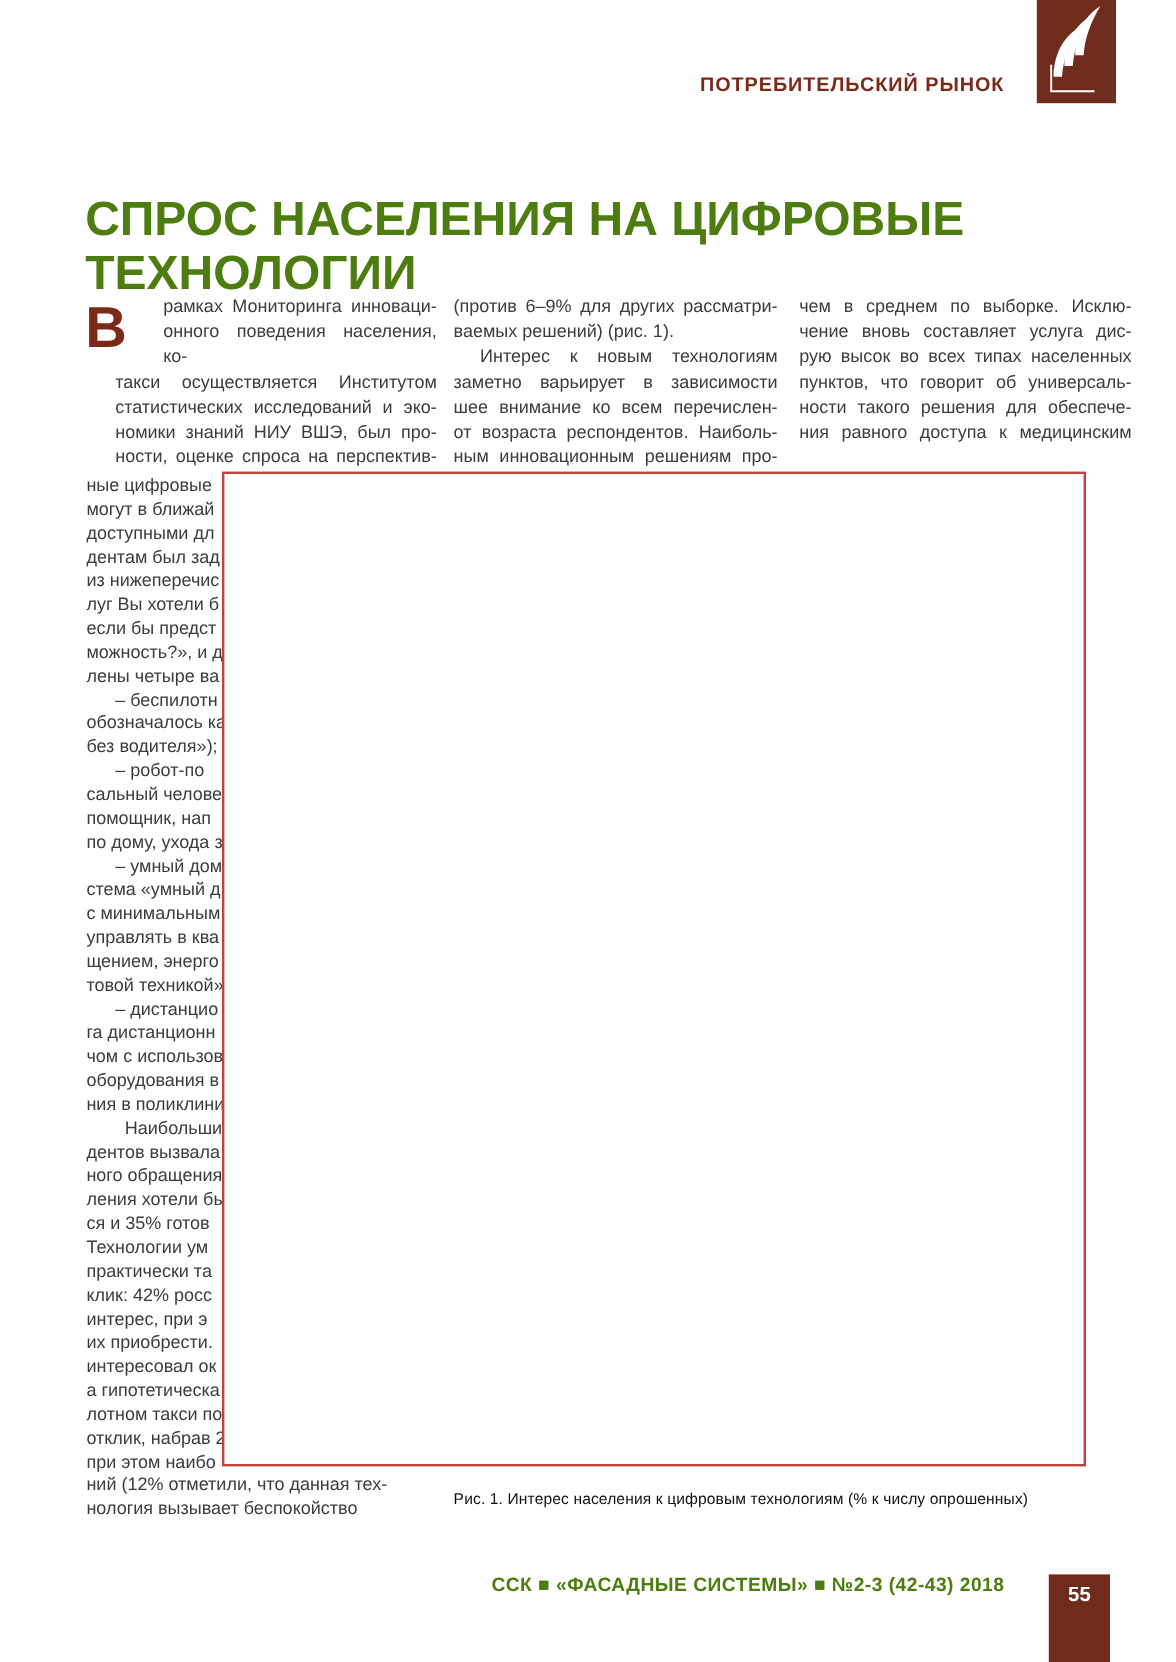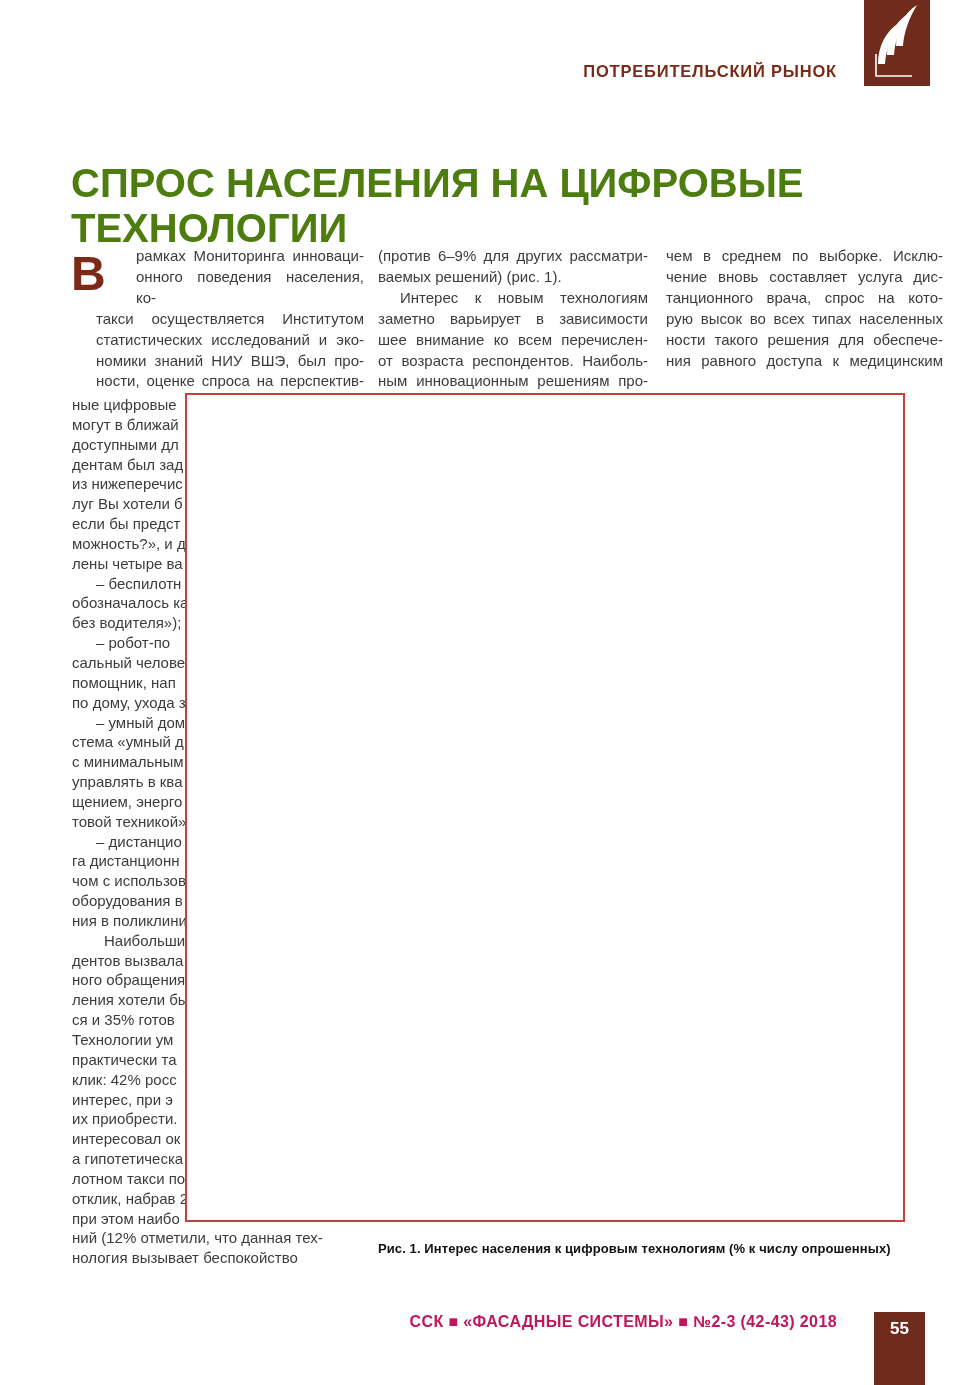--- a/index.html
+++ b/index.html
@@ -34,25 +34,25 @@
   .fragments { position:absolute; left:72px; top:395px; width:272px; color:#3C3C3C;
     font-size:15px; line-height:19.85px; z-index:1; }
   .fragments .tline { white-space:nowrap; }
   
   .figure-box {
     position:absolute; left:185px; top:393px; width:720px; height:829px;
     background:#ffffff; border:2px solid #C5423C; box-sizing:border-box; z-index:4;
   }
   .figure-caption {
     position:absolute; left:378px; top:1241px; width:540px; z-index:5;
-    color:#111111; font-size:13px; font-weight:bold; letter-spacing:0.1px;
+    color:#111111; font-size:13px; font-weight:normal; letter-spacing:0.1px;
   }
   
   .footer-line {
-    position:absolute; top:1313px; right:143px; color:#be185d;
+    position:absolute; top:1313px; right:143px; color:#4d7c0f;
     font-size:16px; font-weight:bold; letter-spacing:0.4px; white-space:nowrap;
   }
   .page-badge {
     position:absolute; left:861px; top:1312px; width:51px; height:73px;
     background:#6F2B1B; color:#ffffff; text-align:center; z-index:3;
     font-size:17px; font-weight:bold; padding-top:7px; box-sizing:border-box;margin-left:13px;
   }
 </style>
 </head>
 <body>
@@ -92,22 +92,22 @@
       <div class="tline">ваемых решений) (рис. 1).</div>
       <div class="tline just" style="padding-left: 22px;">Интерес к новым технологиям</div>
       <div class="tline just">заметно варьирует в зависимости</div>
       <div class="tline just">шее внимание ко всем перечислен-</div>
       <div class="tline just">от возраста респондентов. Наиболь-</div>
       <div class="tline just">ным инновационным решениям про-</div>
     </div>
   <div class="col" id="col3-top">
       <div class="tline just">чем в среднем по выборке. Исклю-</div>
       <div class="tline just">чение вновь составляет услуга дис-</div>
-      <div class="tline just">танционного врача, спрос на кото-</div>
       <div class="tline just">рую высок во всех типах населенных</div>
+      <div class="tline just">пунктов, что говорит об универсаль-</div>
       <div class="tline just">ности такого решения для обеспече-</div>
       <div class="tline just">ния равного доступа к медицинским</div>
     </div>
 
   <div class="fragments">
       <div class="tline">ные цифровые</div>
       <div class="tline">могут в ближай</div>
       <div class="tline">доступными дл</div>
       <div class="tline">дентам был зад</div>
       <div class="tline">из нижеперечис</div>

